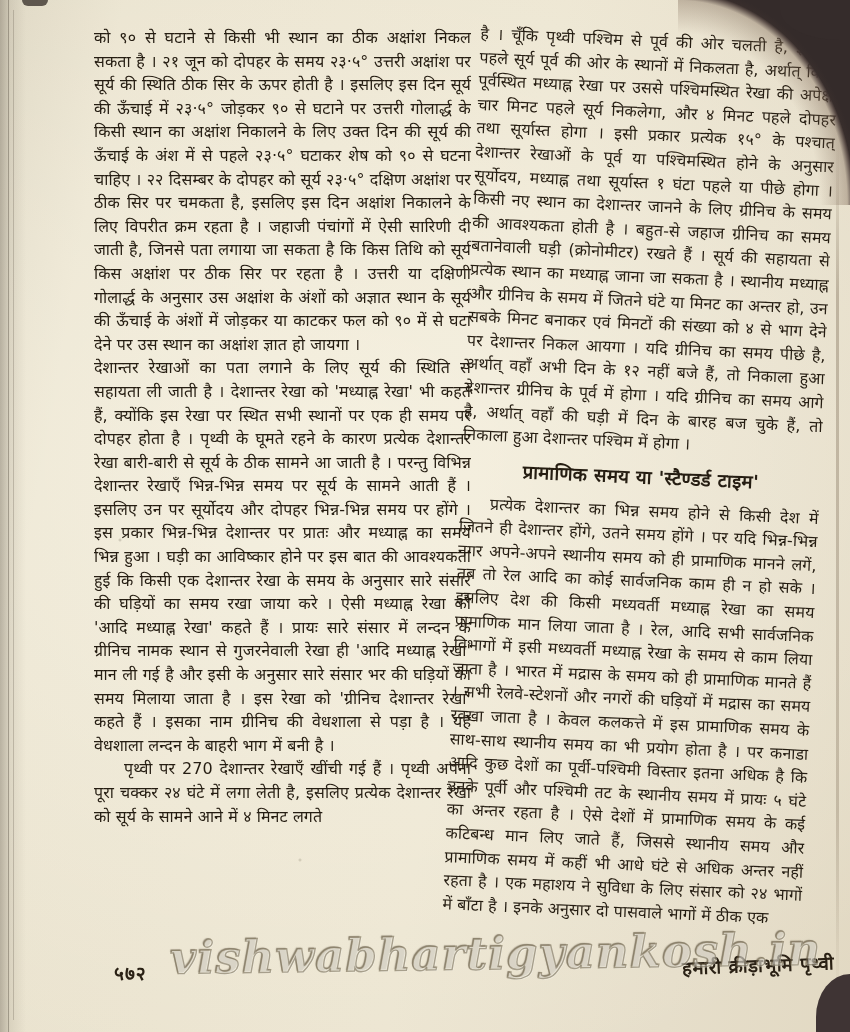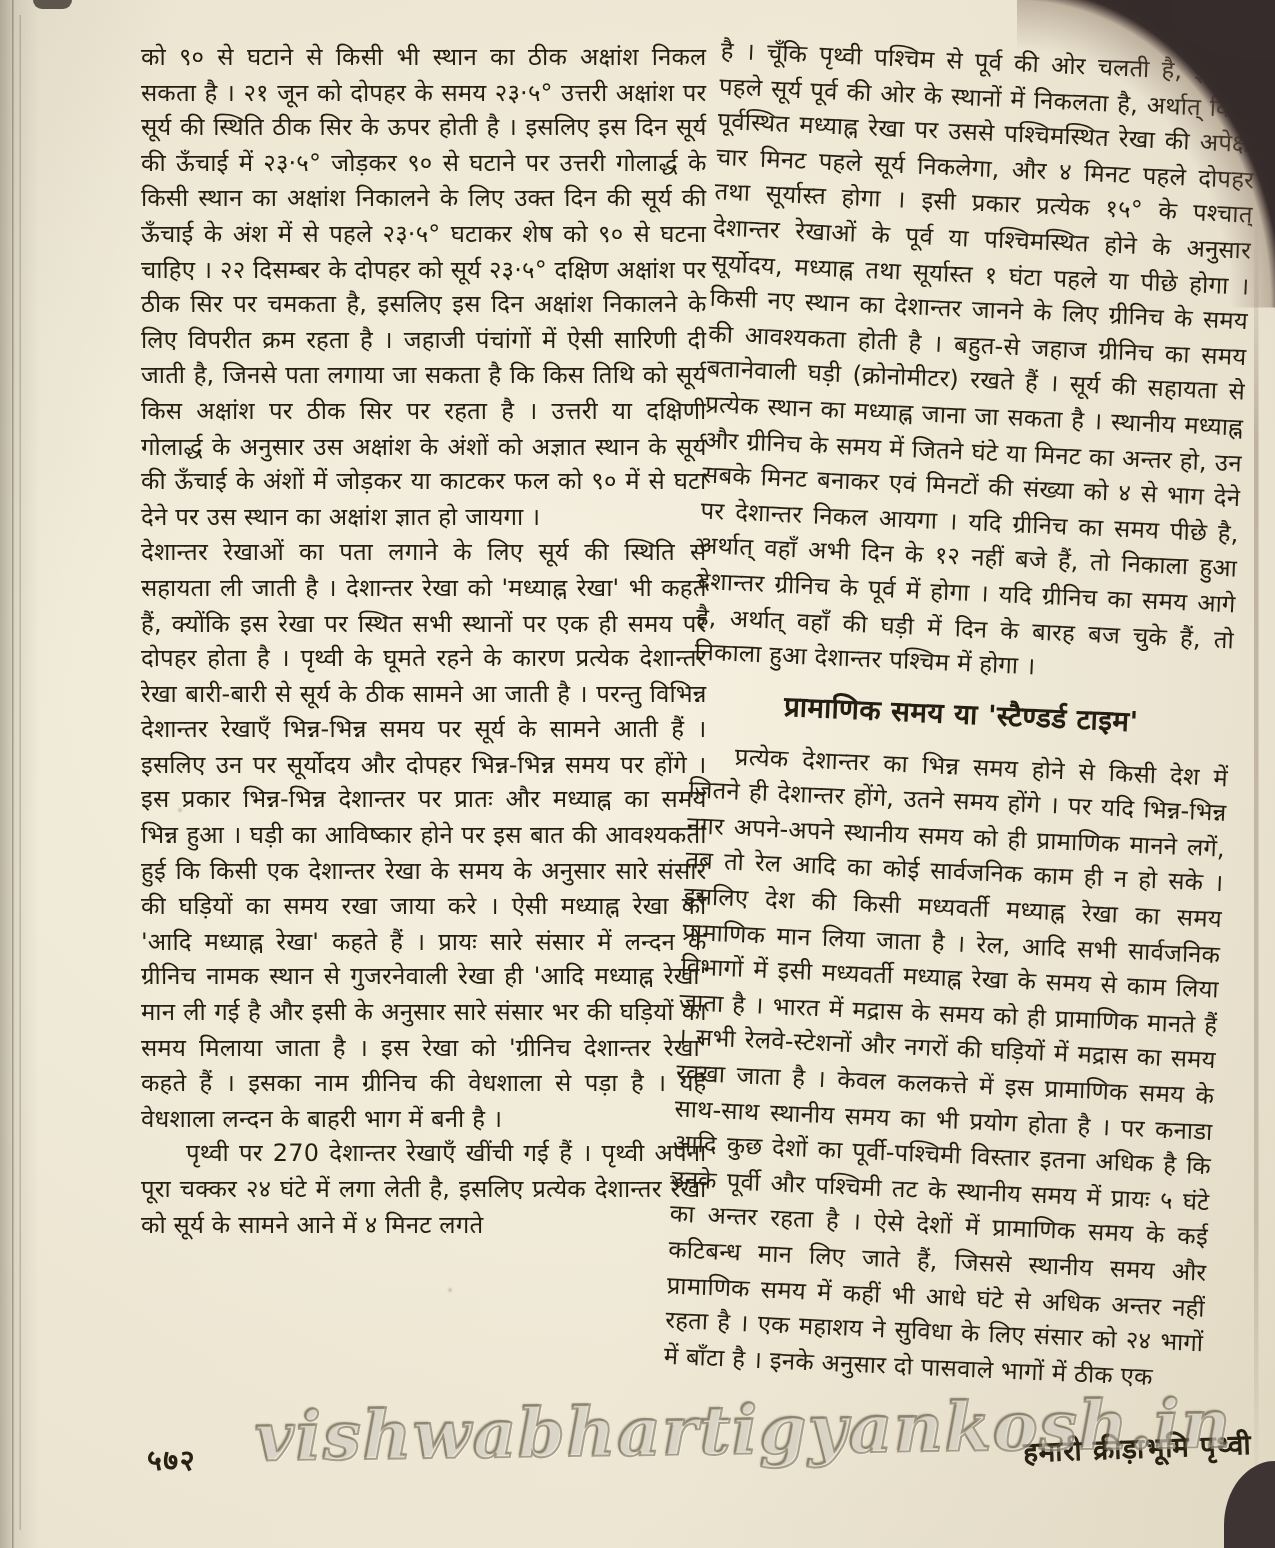--- a/index.html
+++ b/index.html
@@ -53,21 +53,21 @@
   .col p{margin:0;}
   .col p.indent{text-indent:30px;}
   .col-left{left:94px;top:26px;width:377px;height:945px;overflow:hidden;}
   .col-right{left:481px;top:22px;width:359px;height:950px;overflow:hidden;
     transform:rotate(2.5deg);transform-origin:0 0;}
   .heading{
     text-align:center;font-size:18.5px;font-weight:bold;
     margin:10px 0 9px 0;line-height:26px;letter-spacing:.3px;
   }
   .page-number{
-    position:absolute;left:98px;top:960px;font-size:19px;font-weight:bold;color:#2a2115;
+    position:absolute;left:114px;top:960px;font-size:19px;font-weight:bold;color:#2a2115;
     letter-spacing:1px;
   }
   .running-title{
     position:absolute;right:16px;top:952px;font-size:18.5px;font-weight:bold;color:#2a2115;
     transform:rotate(-2deg);letter-spacing:.5px;
   }
   .watermark{
     position:absolute;left:170px;top:928px;width:520px;
     font-size:45px;font-style:italic;font-weight:bold;
     font-family:"DejaVu Serif","Liberation Serif",serif;

